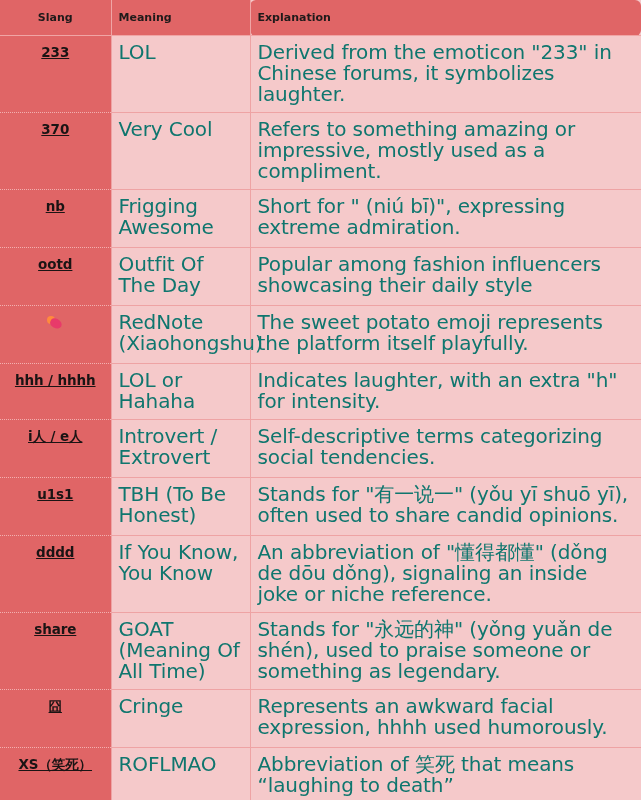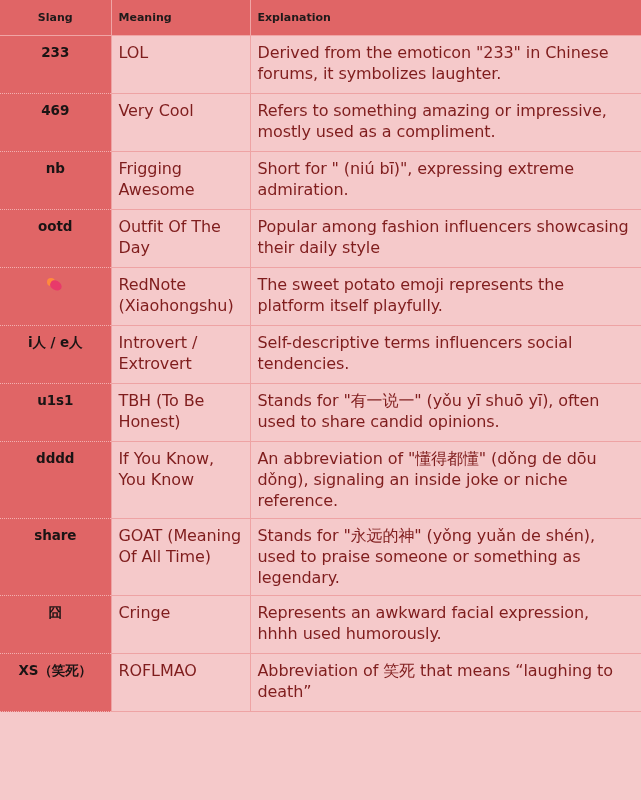--- a/index.html
+++ b/index.html
@@ -23,40 +23,41 @@
       font-size: 11px;
       text-align: left;
       height: 35px;
       padding: 0 7px;
       border: 1px solid #f0a5a5;
       border-top: none;
     }
     th.slang-h { text-align: center; }
     td {
       vertical-align: top;
-      font-size: 16px;
+      font-size: 20px;
       line-height: 21px;
       padding: 6px 7px 7px 7px;
-      color: #7f1d1d;
+      color: #0f766e;
       border: 1px solid #eea3a4;
       background: #f5c9ca;
       letter-spacing: -0.1px;
     }
     td.slang {
       background: #e06566;
       font-weight: bold;
       text-align: center;
       color: #1a1414;
       font-size: 13.5px;
       border-left: none;
       border-top: 1px dotted #f2b0b0;
       border-bottom: 1px dotted #f2b0b0;
+      text-decoration: underline;
     }
     td.expl { border-right: none; }
-    th.expl-h { border-right: none; }
+    th.expl-h { border-right: none; border-radius: 6px; }
     th.slang-h { border-left: none; }
     tr.r2 td { height: 44px; }
     tr.r1 td { height: 22px; }
     .emoji-sweetpotato {
       display: inline-block; position: relative;
       width: 16px; height: 14px; margin-top: 4px;
     }
     .emoji-sweetpotato .sp-a {
       position: absolute; left: 0; top: 0; width: 8px; height: 8px;
       border-radius: 50%; background: #ff8a3d;
@@ -83,45 +84,50 @@
       <th class="expl-h">Explanation</th>
     </tr>
   </thead>
   <tbody>
     <tr class="r2">
       <td class="slang">233</td>
       <td>LOL</td>
       <td class="expl">Derived from the emoticon "233" in Chinese forums, it symbolizes laughter.</td>
     </tr>
     <tr class="r2">
-      <td class="slang">469</td>
+      <td class="slang">370</td>
       <td>Very Cool</td>
       <td class="expl">Refers to something amazing or impressive, mostly used as a compliment.</td>
     </tr>
     <tr class="r2">
       <td class="slang">nb</td>
       <td>Frigging Awesome</td>
       <td class="expl">Short for " (niú bī)", expressing extreme admiration.</td>
     </tr>
     <tr class="r2">
       <td class="slang">ootd</td>
       <td>Outfit Of The Day</td>
       <td class="expl">Popular among fashion influencers showcasing their daily style</td>
     </tr>
     <tr class="r2">
       <td class="slang">
         <span class="emoji-sweetpotato"><span class="sp-a"></span><span class="sp-b"></span></span>
       </td>
       <td>RedNote (Xiaohongshu)</td>
       <td class="expl">The sweet potato emoji represents the platform itself playfully.</td>
     </tr>
+    <tr class="r1">
+      <td class="slang">hhh / hhhh</td>
+      <td>LOL or Hahaha</td>
+      <td class="expl">Indicates laughter, with an extra "h" for intensity.</td>
+    </tr>
     <tr class="r2">
       <td class="slang">i人 / e人</td>
       <td>Introvert / Extrovert</td>
-      <td class="expl">Self-descriptive terms influencers social tendencies.</td>
+      <td class="expl">Self-descriptive terms categorizing social tendencies.</td>
     </tr>
     <tr class="r2">
       <td class="slang">u1s1</td>
       <td>TBH (To Be Honest)</td>
       <td class="expl">Stands for "有一说一" (yǒu yī shuō yī), often used to share candid opinions.</td>
     </tr>
     <tr class="r2">
       <td class="slang">dddd</td>
       <td>If You Know, You Know</td>
       <td class="expl">An abbreviation of "懂得都懂" (dǒng de dōu dǒng), signaling an inside joke or niche reference.</td>

